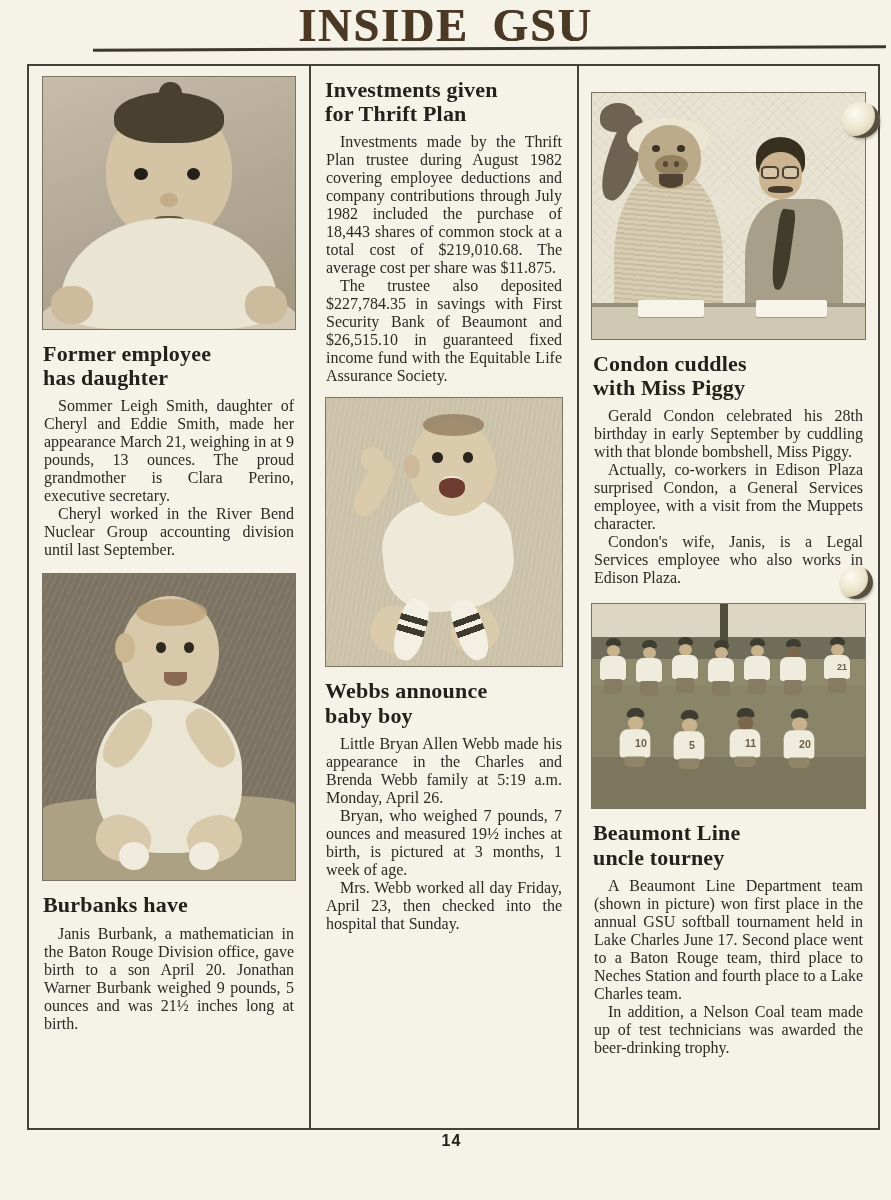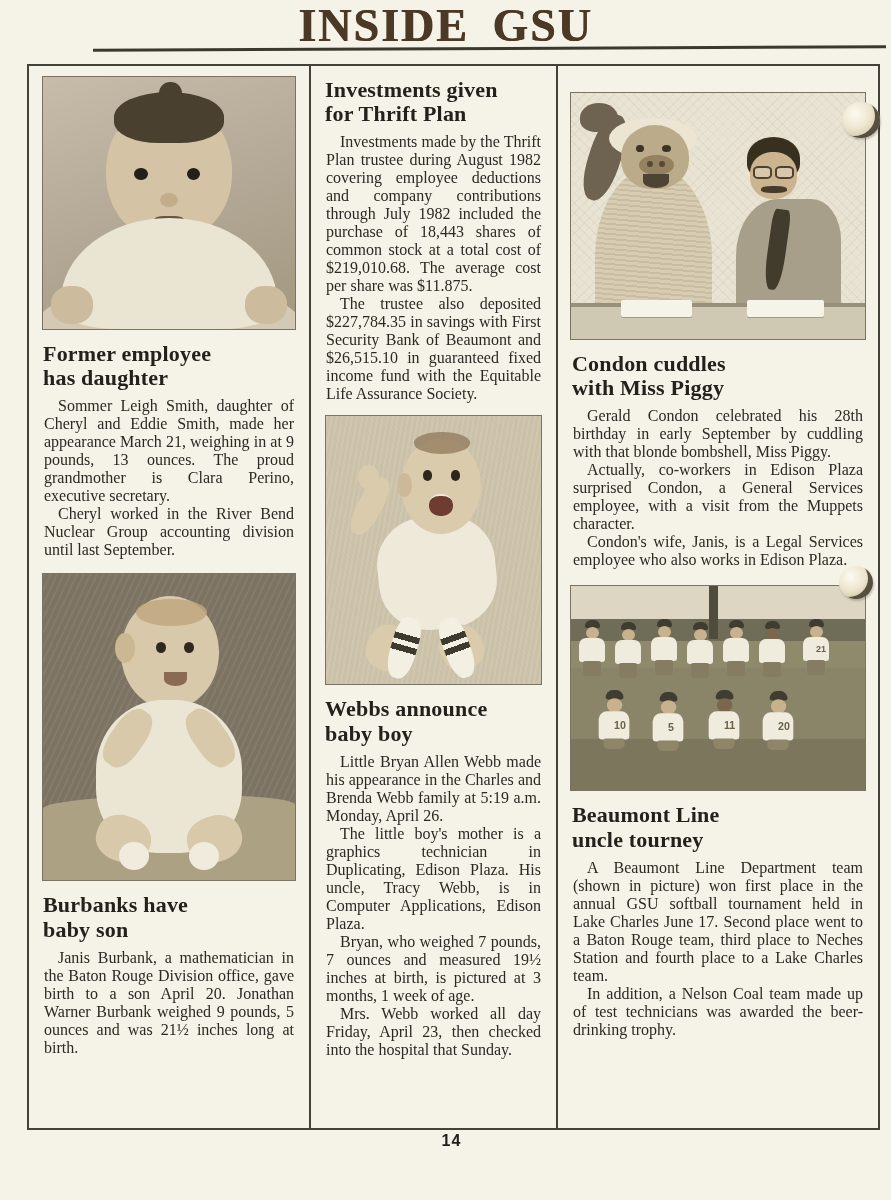--- a/index.html
+++ b/index.html
@@ -14,21 +14,21 @@
               letter-spacing:2px; word-spacing:10px; color:#4b3926;
               text-shadow:.6px 0 #4b3926; z-index:2; }
   .mast-rule { position:absolute; top:47px; left:93px; right:5px; height:3px;
                background:#3c382f; transform:rotate(-.25deg); z-index:1; }
 
   
   .grid { position:absolute; left:27px; top:64px; width:849px; height:1062px;
           border:2px solid #44413a; display:flex; background:#f5f2e7; }
   .col { position:relative; box-sizing:border-box; }
   .col-1 { width:282px; border-right:2px solid #44413a; }
-  .col-2 { width:247px; border-right:2px solid #44413a; }
+  .col-2 { width:268px; border-right:2px solid #44413a; }
   .col-3 { flex:1;margin-top:18px; }
 
   
   h2.headline { font:700 22px/1.1 "Liberation Serif","DejaVu Serif",serif;
                 margin:12px 14px 7px; color:#23211c; letter-spacing:.2px; }
   h2.headline span { display:block; }
   .body { margin:0 15px; font-size:16px; line-height:18px; text-align:justify; }
   .body p { margin:0; text-indent:14px; }
 
   
@@ -213,21 +213,20 @@
         <div class="p2-arm l"></div>
         <div class="p2-arm r"></div>
         <div class="p2-leg l"></div>
         <div class="p2-leg r"></div>
         <div class="p2-bootie l"></div>
         <div class="p2-bootie r"></div>
       </div>
 
       <h2 class="headline">
         <span>Burbanks have</span>
-        <span>baby son</span>
       </h2>
       <div class="body">
         <p>Janis Burbank, a mathematician in the Baton Rouge Division office, gave birth to a son April 20. Jonathan Warner Burbank weighed 9 pounds, 5 ounces and was 21½ inches long at birth.</p>
       </div>
     </div>
 
     <div class="col col-2">
 
       <h2 class="headline">
         <span>Investments given</span>
@@ -253,21 +252,20 @@
         <div class="p3-sock l"></div>
         <div class="p3-sock r"></div>
       </div>
 
       <h2 class="headline">
         <span>Webbs announce</span>
         <span>baby boy</span>
       </h2>
       <div class="body">
         <p>Little Bryan Allen Webb made his appearance in the Charles and Brenda Webb family at 5:19 a.m. Monday, April 26.</p>
-        <p>The little boy's mother is a graphics technician in Duplicating, Edison Plaza. His uncle, Tracy Webb, is in Computer Applications, Edison Plaza.</p>
         <p>Bryan, who weighed 7 pounds, 7 ounces and measured 19½ inches at birth, is pictured at 3 months, 1 week of age.</p>
         <p>Mrs. Webb worked all day Friday, April 23, then checked into the hospital that Sunday.</p>
       </div>
     </div>
 
     <div class="col col-3">
 
       <div class="photo" id="p4">
         <div class="p4-pig-arm"></div>
         <div class="p4-pig-hand"></div>

